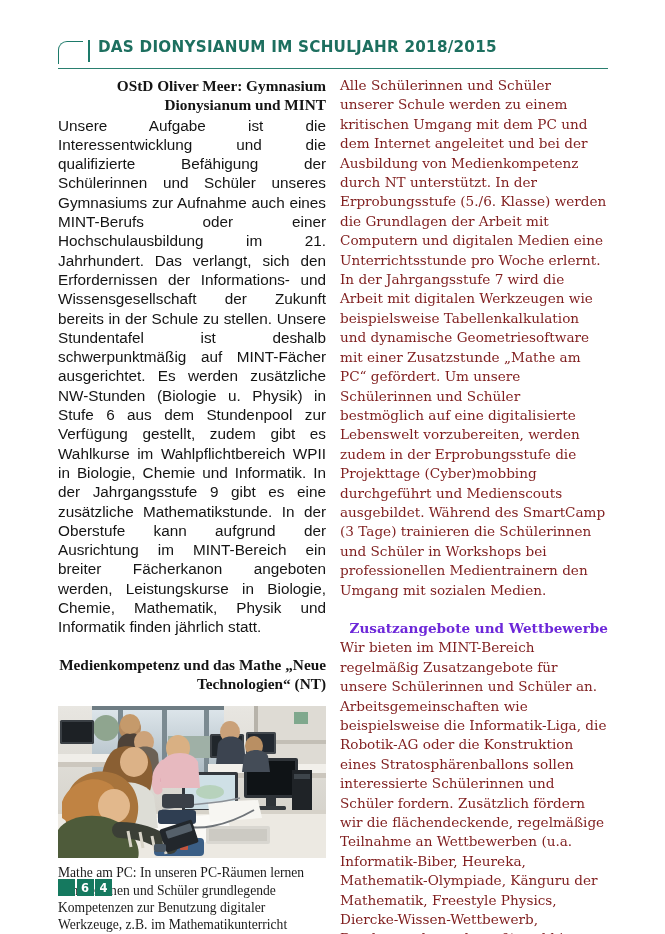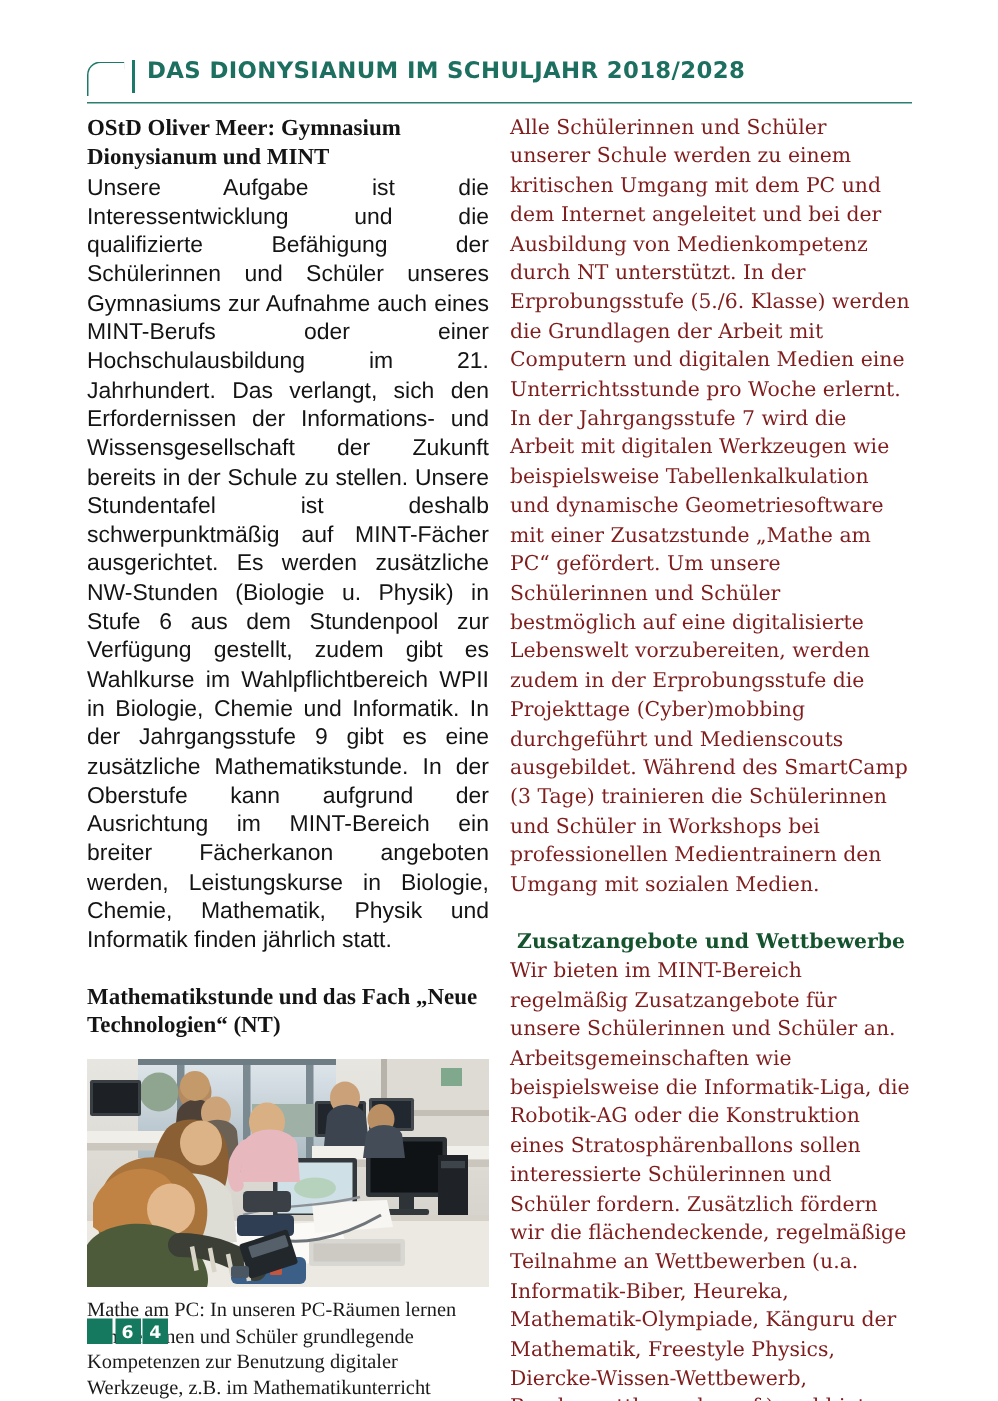--- a/index.html
+++ b/index.html
@@ -71,44 +71,44 @@
   .col-left  { left: 58px;  }
   .col-right { left: 340px; }
 
   .col-left .h2 {
     font-family: "Liberation Serif", "DejaVu Serif", serif;
     font-weight: bold;
     font-size: 15.3px;
     line-height: 19.3px;
     color: #141414;
     margin: 0 0 1px 0;
-    text-align: left;
+    text-align: right;
   }
   .col-left p.body {
     font-family: Liberation Sans, sans-serif;
     font-size: 15.3px;
     line-height: 19.3px;
     color: #141414;
     margin: 0;
     text-align: justify;
     text-justify: inter-word;
     hyphens: manual;
   }
   .col-left .h2.spaced {
     margin-top: 18px;
   }
 
   .col-right .h2 {
     font-family: "DejaVu Serif", "Liberation Serif", serif;
     font-weight: bold;
     font-size: 13.6px;
     line-height: 19.4px;
-    color: #14532d;
+    color: #6d28d9;
     margin: 0;
-    text-align: center;
+    text-align: right;
   }
   .col-right p.body {
     font-family: "DejaVu Serif", "Liberation Serif", serif;
     font-size: 13.6px;
     line-height: 19.4px;
     color: #7f1d1d;
     margin: 0;
     text-align: left;
   }
   .col-right .gap {
@@ -164,28 +164,28 @@
   }
 </style>
 </head>
 <body>
 
 <div class="page">
 
   <div class="header">
     <div class="header-mark"></div>
     <div class="header-mark-tick"></div>
-    <div class="header-title">DAS DIONYSIANUM IM SCHULJAHR 2018/2028</div>
+    <div class="header-title">DAS DIONYSIANUM IM SCHULJAHR 2018/2015</div>
   </div>
   <div class="header-rule"></div>
 
   <div class="col col-left">
     <h2 class="h2">OStD Oliver Meer: Gymnasium Dionysianum und MINT</h2>
     <p class="body">Unsere Aufgabe ist die Interessentwicklung und die qualifizierte Befähigung der Schülerinnen und Schüler unseres Gymnasiums zur Aufnahme auch eines MINT-Berufs oder einer Hochschulausbildung im 21. Jahrhundert. Das verlangt, sich den Erfordernissen der Informations- und Wissensgesellschaft der Zukunft bereits in der Schule zu stellen. Unsere Stundentafel ist deshalb schwerpunktmäßig auf MINT-Fächer ausgerichtet. Es werden zusätzliche NW-Stunden (Biologie u. Physik) in Stufe 6 aus dem Stundenpool zur Verfügung gestellt, zudem gibt es Wahlkurse im Wahlpflichtbereich WPII in Biologie, Chemie und Informatik. In der Jahrgangsstufe 9 gibt es eine zusätzliche Mathematikstunde. In der Oberstufe kann aufgrund der Ausrichtung im MINT-Bereich ein breiter Fächerkanon angeboten werden, Leistungskurse in Biologie, Chemie, Mathematik, Physik und Informatik finden jährlich statt.</p>
-    <h2 class="h2 spaced">Mathematikstunde und das Fach „Neue Technologien“ (NT)</h2>
+    <h2 class="h2 spaced">Medienkompetenz und das Mathe „Neue Technologien“ (NT)</h2>
 
     <div class="figure">
       <div class="photo">
         <svg width="268" height="152" viewBox="0 0 268 152" xmlns="http://www.w3.org/2000/svg">
           <defs>
             <linearGradient id="win" x1="0" y1="0" x2="0" y2="1">
               <stop offset="0%" stop-color="#dfe7ec"></stop>
               <stop offset="100%" stop-color="#aebcc4"></stop>
             </linearGradient>
             <linearGradient id="wall" x1="0" y1="0" x2="0" y2="1">

